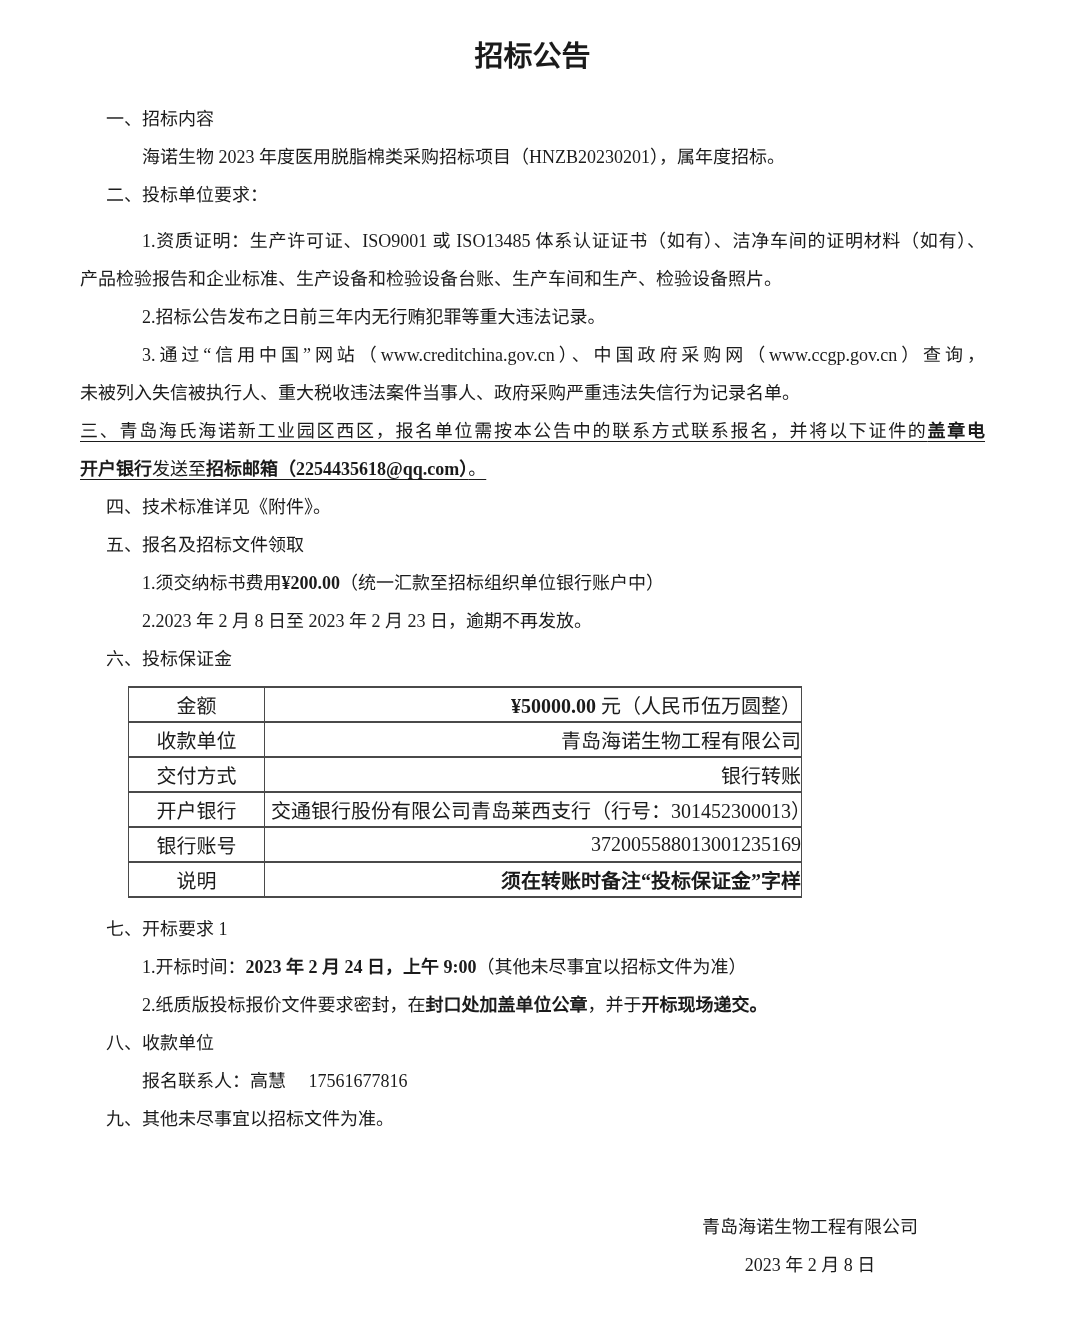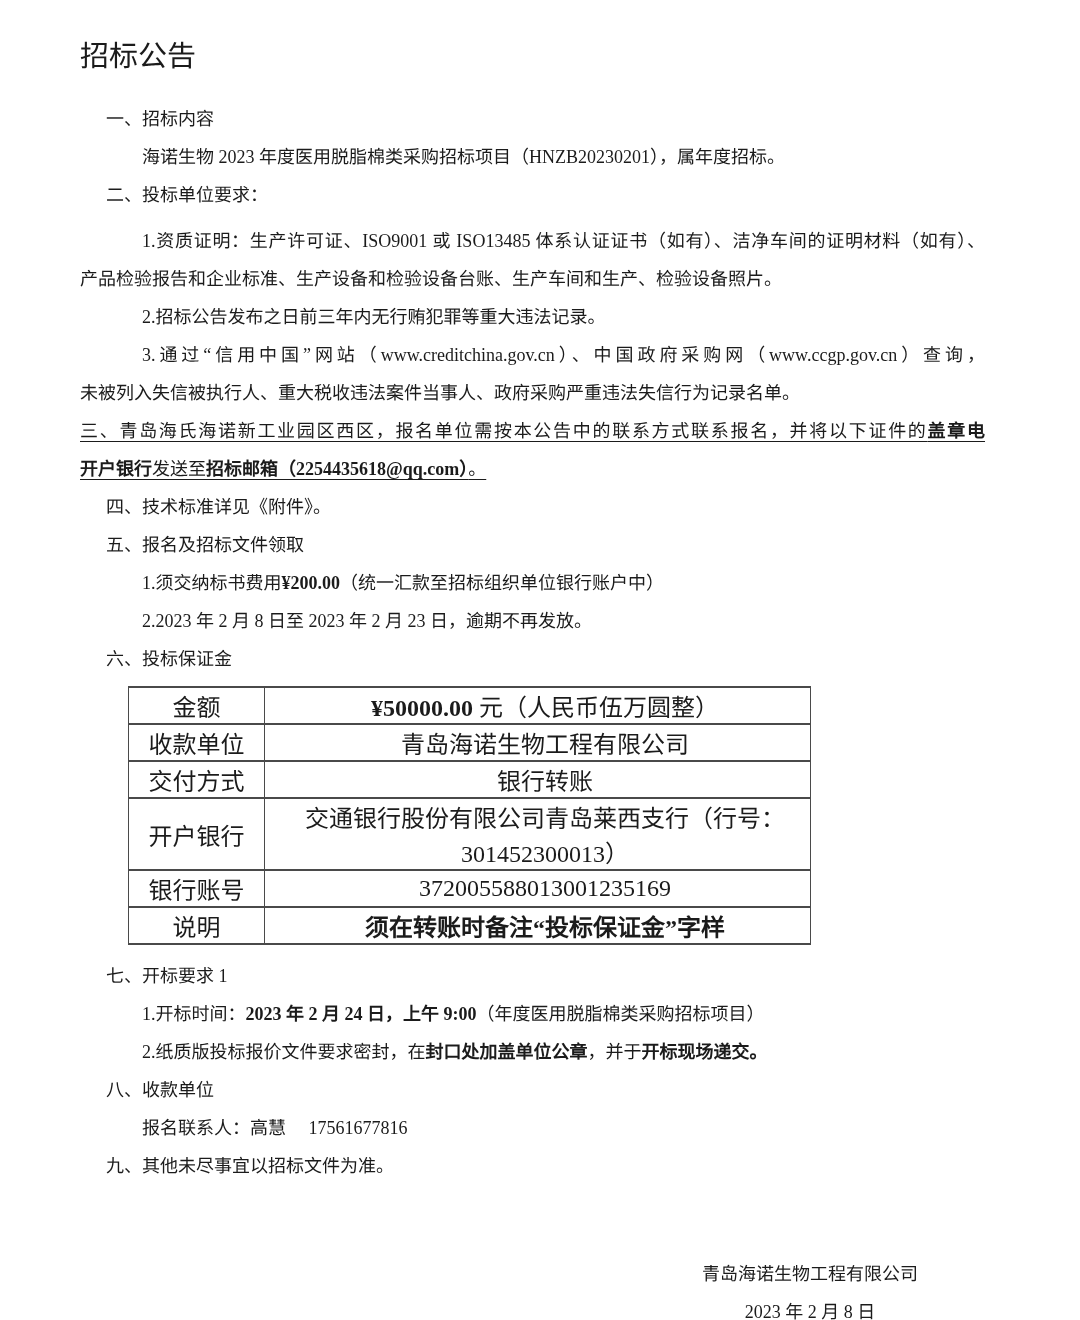--- a/index.html
+++ b/index.html
@@ -2,36 +2,36 @@
 <html lang="zh-CN"><head>
 <meta charset="utf-8">
 <style>
   html,body{margin:0;padding:0;background:#ffffff;}
   .page{
     width:1080px;height:1320px;box-sizing:border-box;
     padding:30px 95px 0 80px;background:#fff;
     font-family:"Liberation Serif","DejaVu Serif",serif;
     font-size:18px;color:#1b1b1b;
   }
-  .title{font-size:29px;font-weight:400;margin:6px 0 24px;line-height:40px;}
+  .title{font-size:29px;font-weight:700;text-align:center;margin:6px 0 24px;line-height:40px;}
   .line{line-height:38px;min-height:38px;}
   .sec{padding-left:26px;}
   .ind{text-indent:62px;}
   .just{text-align:justify;text-align-last:justify;}
   .ul{text-decoration:underline;text-underline-offset:4px;}
   .b{font-weight:700;margin-top:36px;}
   .mt8{margin-top:8px;}
   table.bond{border-collapse:collapse;table-layout:fixed;width:665px;margin:8px 0 12px 48px;}
   table.bond td{
     border-left:1px solid #4a4a4a;border-right:1px solid #4a4a4a;
     border-top:2px solid #4a4a4a;border-bottom:2px solid #4a4a4a;
-    height:33px;padding:0;font-size:24px;vertical-align:middle;
+    height:33px;padding:0;font-size:20px;vertical-align:middle;
   }
   table.bond td.lbl{width:135px;text-align:center;}
-  table.bond td.val{width:530px;text-align:center;padding-left:15px;}
+  table.bond td.val{width:530px;text-align:right;padding-left:6px;}
   .footer{margin-top:70px;margin-left:auto;margin-right:25px;width:300px;text-align:center;}
 </style>
 </head>
 <body>
 
 <div class="page">
 
   <div class="title">招标公告</div>
 
   <div class="line sec">一、招标内容</div>
@@ -78,21 +78,21 @@
         <td class="val"><span>372005588013001235169</span></td>
       </tr>
       <tr>
         <td class="lbl">说明</td>
         <td class="val"><span class="b">须在转账时备注“投标保证金”字样</span></td>
       </tr>
     </tbody>
   </table>
 
   <div class="line sec">七、开标要求 1</div>
-  <div class="line ind"><span>1.开标时间：</span><span class="b">2023 年 2 月 24 日，上午 9:00</span><span>（年度医用脱脂棉类采购招标项目）</span></div>
+  <div class="line ind"><span>1.开标时间：</span><span class="b">2023 年 2 月 24 日，上午 9:00</span><span>（其他未尽事宜以招标文件为准）</span></div>
   <div class="line ind"><span>2.纸质版投标报价文件要求密封，在</span><span class="b">封口处加盖单位公章</span><span>，并于</span><span class="b">开标现场递交。</span></div>
 
   <div class="line sec">八、收款单位</div>
   <div class="line ind">报名联系人：高慧　 17561677816</div>
 
   <div class="line sec">九、其他未尽事宜以招标文件为准。</div>
 
   <div class="footer">
     <div class="line">青岛海诺生物工程有限公司</div>
     <div class="line">2023 年 2 月 8 日</div>

